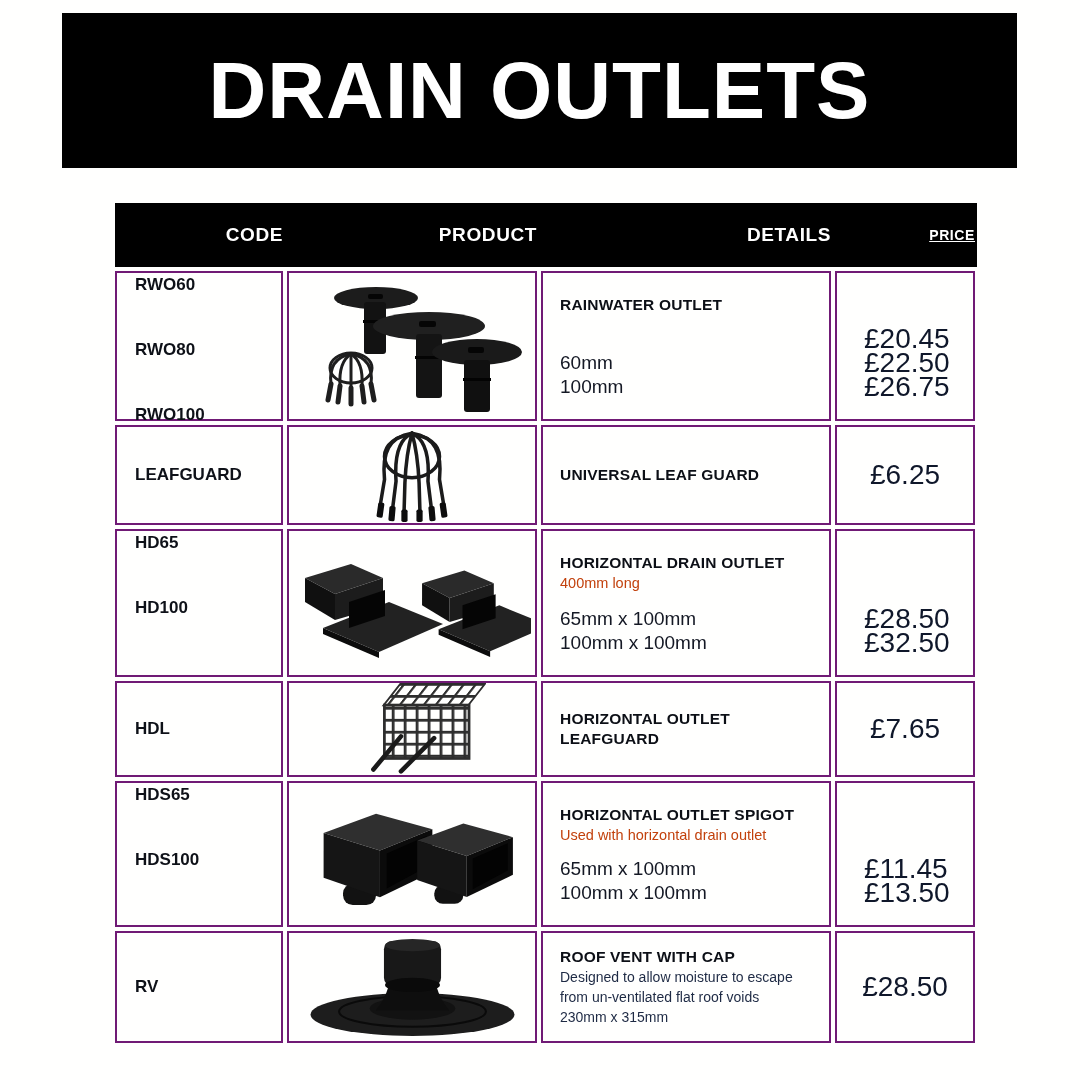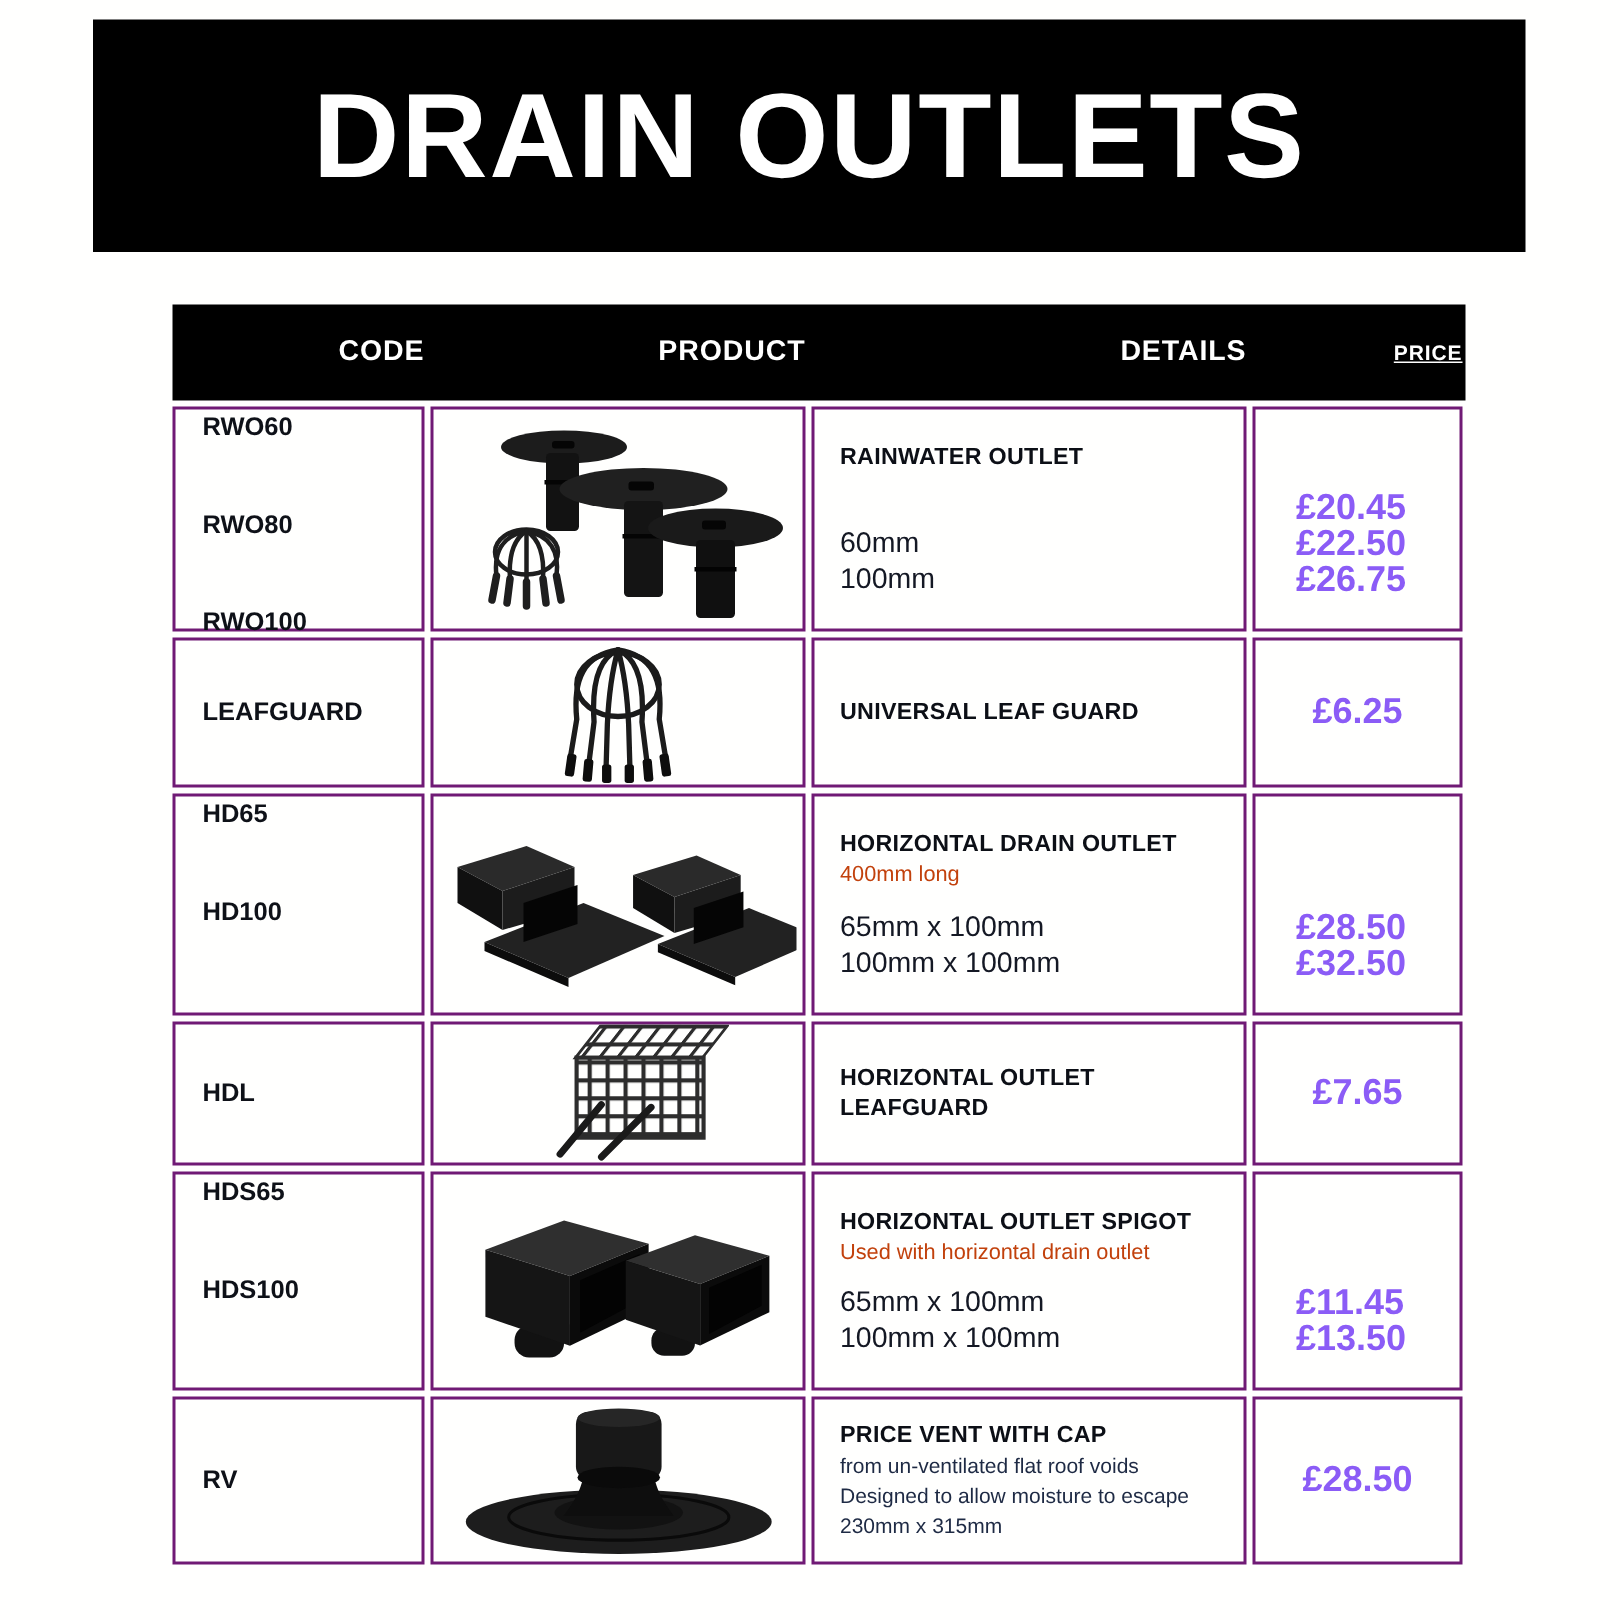--- a/index.html
+++ b/index.html
@@ -31,21 +31,21 @@
   .details-cell { padding-left:17px; padding-right:8px; }
   .details-cell.center { justify-content:center; }
   .details-title { font-weight:bold; font-size:15.5px; letter-spacing:0.2px; color:#0c0f16; line-height:20px; }
   .details-top { margin-top:22px; }
   .details-sub { font-size:14.5px; color:#c2410c; line-height:20px; }
   .size-block { margin-top:auto; margin-bottom:20px; }
   .size-line { font-size:19px; line-height:24px; color:#141824; }
   .desc-line { font-size:14px; line-height:20px; color:#1e2a44; }
 
   
-  .price-cell { font-size:24px; color:#8b5cf6;font-weight:bold; }
+  .price-cell { font-size:28px; color:#0f172a; }
   .price-cell.multi { justify-content:flex-end; padding-left:27px; padding-bottom:20px; }
   .price-cell.single { justify-content:center; align-items:center; }
   .price-line { line-height:24px; }
 </style>
 </head>
 <body>
 
 <div class="page">
 
   <div class="banner">
@@ -246,23 +246,23 @@
           <ellipse cx="110" cy="78" rx="100" ry="21" fill="#1d1d1d"></ellipse>
           <ellipse cx="110" cy="75" rx="72" ry="15" fill="none" stroke="#0a0a0a" stroke-width="2"></ellipse>
           <ellipse cx="110" cy="72" rx="42" ry="11" fill="#121212"></ellipse>
           <path d="M88,42 C86,58 80,66 74,74 L146,74 C140,66 134,58 132,42 Z" fill="#0e0e0e"></path>
           <rect x="82" y="6" width="56" height="44" rx="8" fill="#181818"></rect>
           <ellipse cx="110" cy="10" rx="27" ry="6" fill="#262626"></ellipse>
           <ellipse cx="110" cy="49" rx="27" ry="7" fill="#0a0a0a"></ellipse>
         </svg>
       </div>
       <div class="cell details-cell center">
-        <div class="details-title">PRICE VENT WITH CAP</div>
+        <div class="details-title">ROOF VENT WITH CAP</div>
+        <div class="desc-line">Designed to allow moisture to escape</div>
         <div class="desc-line">from un-ventilated flat roof voids</div>
-        <div class="desc-line">Designed to allow moisture to escape</div>
         <div class="desc-line">230mm x  315mm</div>
       </div>
       <div class="cell price-cell single">
         <div class="price-line">£28.50</div>
       </div>
 
     </div>
   </div>
 </div>
 

